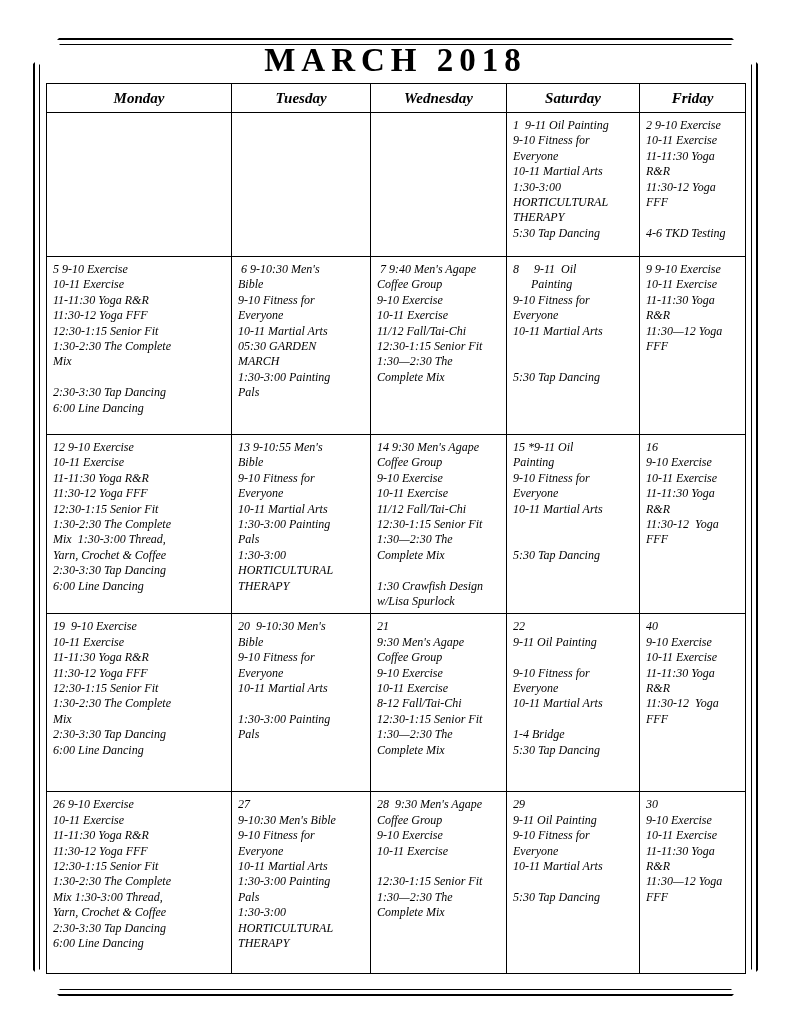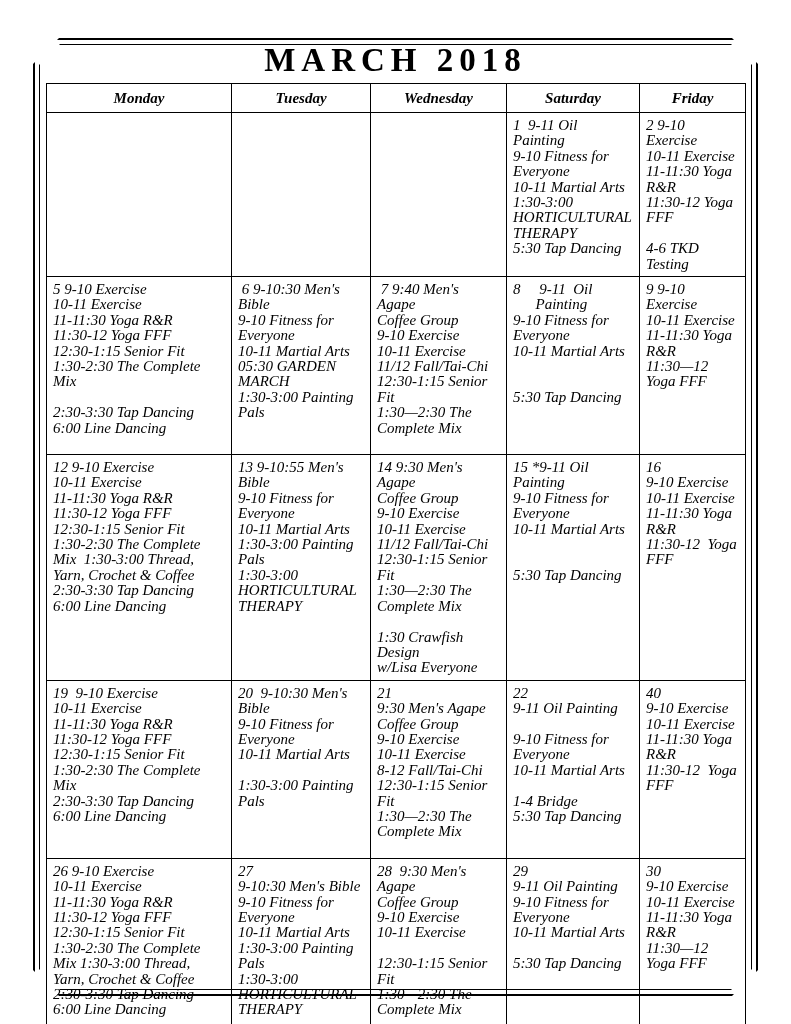--- a/index.html
+++ b/index.html
@@ -80,21 +80,21 @@
     font-size: 15px;
     height: 26px;
     text-align: center;
     vertical-align: middle;
     margin-top: 39px;
   }
   table.cal td {
     border: 1px solid #000;
     vertical-align: top;
     padding: 5px 8px 4px 6px;
-    font-size: 15px;
+    font-size: 12px;
     line-height: 15.4px;
     font-style: italic;
     height: 168px;
   }
   table.cal tr.week-1 td { height: 134px; }
   table.cal tr.week-5 td { height: 172px; }
   .ev { display: block; white-space: pre-wrap; }
   .ev.b { font-weight: normal; }
   .ev.sp { height: 15.4px; }
   col.c0 { width: 185px; }
@@ -234,21 +234,21 @@
               <span class="ev">14 9:30 Men's Agape</span>
               <span class="ev">Coffee Group</span>
               <span class="ev">9-10 Exercise</span>
               <span class="ev">10-11 Exercise</span>
               <span class="ev">11/12 Fall/Tai-Chi</span>
               <span class="ev">12:30-1:15 Senior Fit</span>
               <span class="ev">1:30—2:30 The</span>
               <span class="ev">Complete Mix</span>
               <span class="ev sp"></span>
               <span class="ev b">1:30 Crawfish Design</span>
-              <span class="ev b">w/Lisa Everyone</span>
+              <span class="ev b">w/Lisa Spurlock</span>
             </td>
             <td>
               <span class="ev b">15 *9-11 Oil</span>
               <span class="ev b">Painting</span>
               <span class="ev">9-10 Fitness for</span>
               <span class="ev">Everyone</span>
               <span class="ev">10-11 Martial Arts</span>
               <span class="ev sp"></span>
               <span class="ev sp"></span>
               <span class="ev">5:30 Tap Dancing</span>

